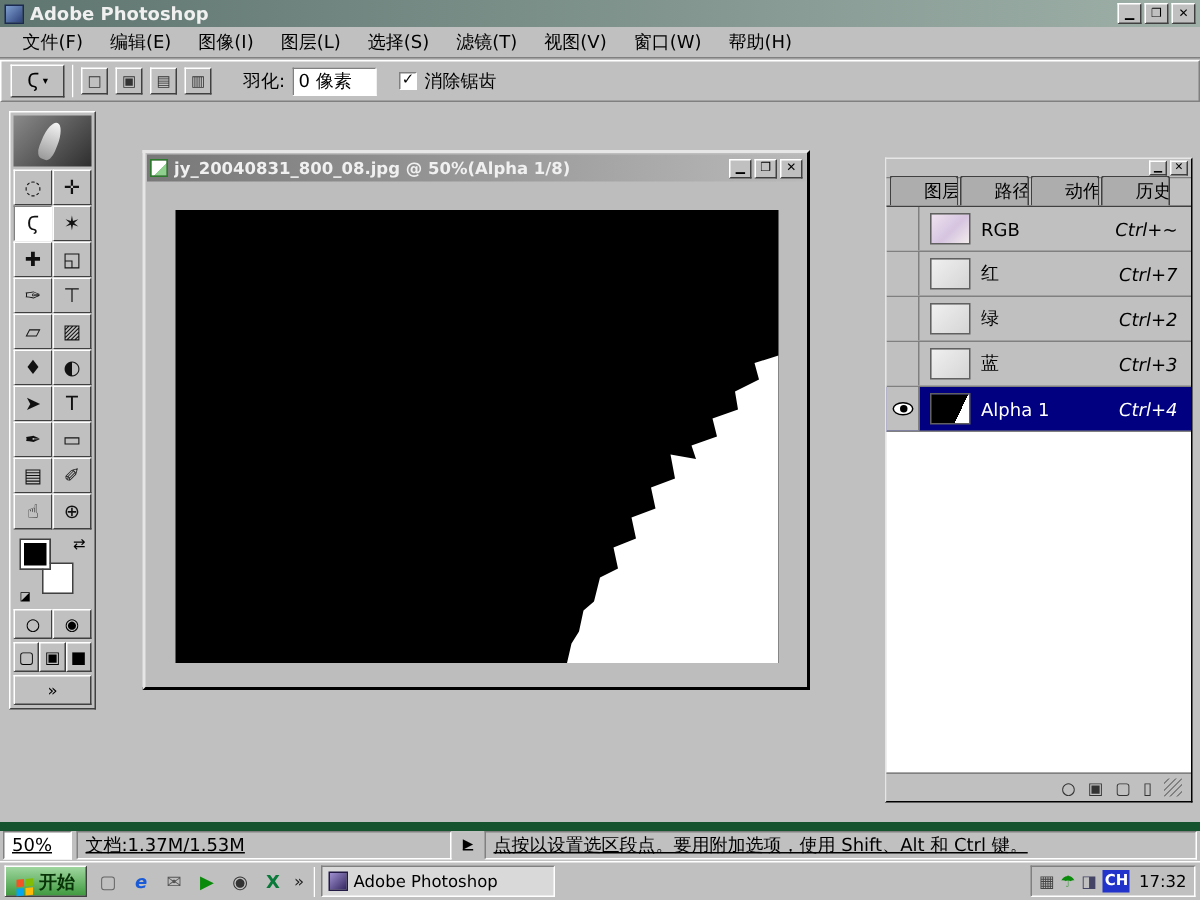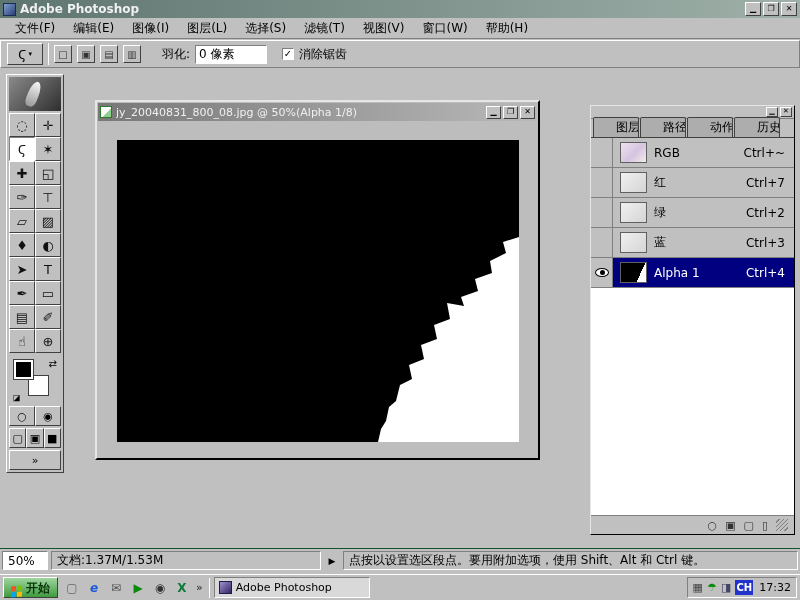--- a/index.html
+++ b/index.html
@@ -29,21 +29,21 @@
 
   
   #optionsbar { position:absolute; left:0; top:40px; width:800px; height:28px; background:#c0c0c0;
     border:1px solid; border-color:#ffffff #808080 #808080 #ffffff;
     display:flex; align-items:center; gap:5px; padding:0 6px; }
   .tool-preset { width:36px; height:22px; background:#c0c0c0; display:flex; align-items:center;
     justify-content:center; gap:2px; font-size:13px; }
   .mode-btn { width:18px; height:18px; background:#c0c0c0; display:flex; align-items:center;
     justify-content:center; font-size:10px; color:#333; }
   .field { background:#fff; border:1px solid; border-color:#808080 #ffffff #ffffff #808080;
-    width:72px; height:19px; font-size:12px; padding:0 3px;
+    width:56px; height:19px; font-size:12px; padding:0 3px;
     font-family:"DejaVu Sans","Liberation Sans",sans-serif; }
   .checkbox { width:12px; height:12px; background:#fff; border:1px solid;
     border-color:#808080 #ffffff #ffffff #808080; font-size:10px; line-height:10px;
     text-align:center; margin-left:10px; }
   .opt-sep { width:1px; height:22px; background:#808080; border-right:1px solid #fff; }
 
   
   #toolbox { position:absolute; left:6px; top:74px; width:58px; background:#c0c0c0;
     border:1px solid; border-color:#ffffff #404040 #404040 #ffffff; padding:2px; }
   .toolbox-logo { height:34px; background:linear-gradient(135deg,#8a8a8a,#2e2e2e);
@@ -65,21 +65,21 @@
   .mini-swatch { position:absolute; left:4px; bottom:2px; font-size:8px; line-height:8px; }
   .btn-row { display:flex; margin-top:2px; }
   .mode-sq { flex:1; height:20px; background:#c0c0c0; border:1px solid;
     border-color:#ffffff #404040 #404040 #ffffff; display:flex; align-items:center;
     justify-content:center; font-size:11px; }
 
   
   #docwin { position:absolute; left:95px; top:100px; width:445px; height:360px; background:#bdbdbd;
     border:2px solid; border-color:#e6e6e6 #000000 #000000 #e6e6e6; }
   #doc-titlebar { height:18px; margin:1px; background:linear-gradient(90deg,#787878,#b9b9b9);
-    display:flex; align-items:center; padding:0 2px; color:#f0f0f0; font-size:11px; }
+    display:flex; align-items:center; padding:0 2px; color:#f0f0f0; font-size:11px;font-weight:bold; }
   .doc-icon { width:12px; height:12px; background:#fff; border:1px solid #2c7a2c; margin-right:4px;
     flex:none; background:linear-gradient(135deg,#ffffff 60%,#8fd08f 60%); }
   #doc-title-text { white-space:nowrap; overflow:hidden; }
   .doc-cap { width:15px; height:13px; font-size:8px; line-height:10px; }
   #canvas { position:absolute; left:20px; top:38px; width:402px; height:302px; background:#000; }
   #canvas svg { display:block; }
   #canvas polygon { fill:#ffffff; }
 
   
   #palette { position:absolute; left:590px; top:105px; width:205px; height:430px; background:#c0c0c0;
@@ -103,34 +103,34 @@
     display:flex; align-items:center; justify-content:center; flex:none; }
   .eye { width:14px; height:9px; border:1px solid #000; border-radius:50%; background:#fff;
     position:relative; }
   .eye::after { content:""; position:absolute; left:4px; top:1px; width:5px; height:5px;
     border-radius:50%; background:#000; }
   .ch-thumb { width:27px; height:21px; border:1px solid #606060; margin:0 7px; flex:none; }
   .th-rgb  { background:linear-gradient(135deg,#efe2ef 0%,#d6c4e0 55%,#f2ecec 100%); }
   .th-gray { background:linear-gradient(135deg,#f0f0f0,#d5d5d5); }
   .th-alpha{ background:linear-gradient(115deg,#000000 72%,#ffffff 72%); }
   .ch-name { flex:1; font-size:12px; }
-  .ch-key  { margin-right:9px; font-size:12px; }
+  .ch-key  { margin-right:9px; font-size:12px;font-style:italic; }
   #channel-empty { flex:1; background:#ffffff; }
   #palette-bottombar { height:19px; background:#c0c0c0; border-top:1px solid #808080;
     display:flex; align-items:center; justify-content:flex-end; gap:8px; padding:0 6px; }
   .pal-icon { font-size:11px; line-height:11px; color:#333; }
   .grip { width:12px; height:12px;
     background:repeating-linear-gradient(135deg,transparent 0 2px,#808080 2px 3px); }
 
   
   #statusbar { position:absolute; left:0; top:548px; width:800px; height:24px; background:#c0c0c0;
-    border-top:1px solid #14532d; display:flex; align-items:center; gap:3px; padding:2px 2px; }
+    border-top:6px solid #14532d; display:flex; align-items:center; gap:3px; padding:2px 2px;text-decoration:underline; }
   .status-box { height:19px; display:flex; align-items:center; padding:0 5px; }
   #zoom-box { width:46px; background:#ffffff; }
-  #docsize-box { width:270px; }
+  #docsize-box { width:250px; }
   #status-arrow-btn { width:16px; height:19px; display:flex; align-items:center;
     justify-content:center; font-size:9px; background:#c0c0c0; }
   #hint-box { flex:1; white-space:nowrap; overflow:hidden; }
 
   
   #taskbar { position:absolute; left:0; top:574px; width:800px; height:26px; background:#c0c0c0;
     border-top:1px solid #ffffff; display:flex; align-items:center; gap:4px; padding:2px 3px; }
   #start-btn { height:21px; display:flex; align-items:flex-end; gap:4px; padding:0 7px;
     background:linear-gradient(#9fd69f,#3f9a3f); font-weight:bold; color:#083308; }
   .winflag { width:11px; height:11px; display:grid; grid-template-columns:5px 5px;

